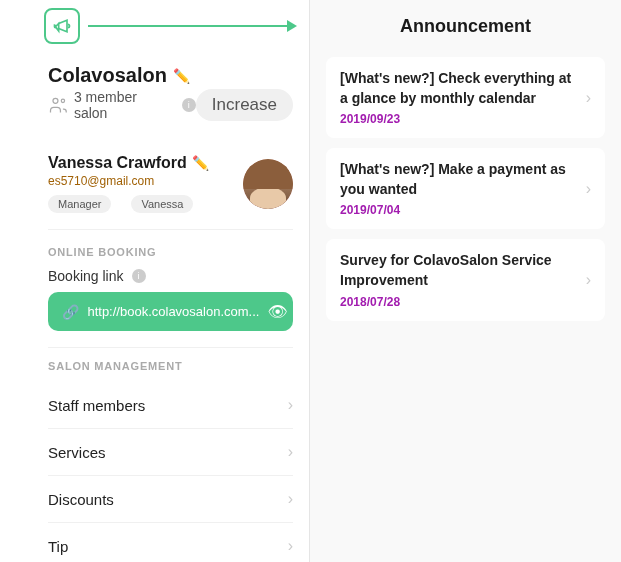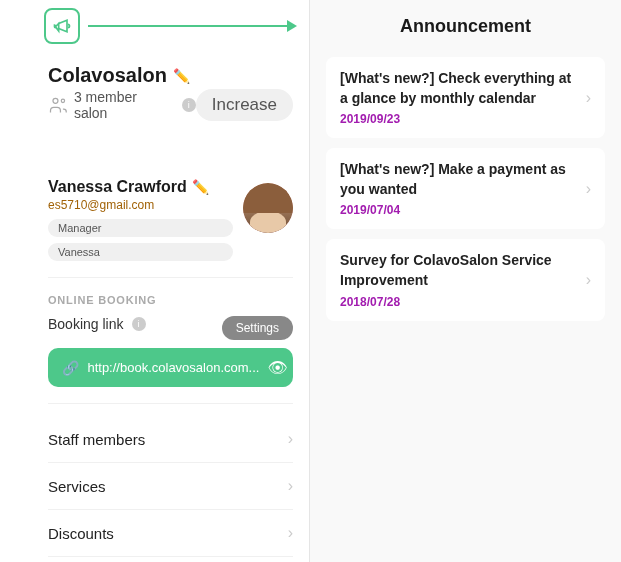--- a/index.html
+++ b/index.html
@@ -167,39 +167,37 @@
 
     .staff-info {
       flex: 1;
     }
 
     .staff-name-row {
       display: flex;
       align-items: center;
       gap: 6px;
       margin-bottom: 2px;
-      margin-top: 24px;
     }
 
     .staff-name {
       font-size: 16px;
       font-weight: 600;
       color: #1a1a1a;
     }
 
     .staff-email {
       font-size: 12px;
       color: #a16207;
       margin-bottom: 7px;
     }
 
     .tags {
       display: flex;
-      gap: 6px;
-      flex-direction: column;
+      gap: 20px;
     }
 
     .tag {
       background: #f0f0f0;
       border-radius: 12px;
       padding: 3px 10px;
       font-size: 11px;
       color: #555;
     }
 
@@ -266,21 +264,21 @@
       font-size: 11px;
       font-weight: 600;
       color: #aaa;
       letter-spacing: 0.8px;
       text-transform: uppercase;
       margin-bottom: 10px;
     }
 
     .booking-row {
       display: flex;
-      align-items: flex-start;
+      align-items: flex-end;
       justify-content: space-between;
       margin-bottom: 8px;
     }
 
     .booking-left {
       display: flex;
       align-items: center;
       gap: 6px;
     }
 
@@ -466,32 +464,32 @@
         </div>
       </div>
     </div>
 
     <div class="section-label">ONLINE BOOKING</div>
     <div class="booking-row">
       <div class="booking-left">
         <span class="booking-label">Booking link</span>
         <span class="info-icon-small">i</span>
       </div>
-      <button class="settings-btn">Settings</button>
     </div>
     <div class="booking-link-bar">
       <span class="link-icon">🔗</span>
       <span class="link-text">http://book.colavosalon.com...</span>
       <div class="link-actions">
         <span class="link-action-icon">👁</span>
         <span class="link-action-icon">⬆</span>
       </div>
     </div>
 
     <div class="management-section">
+      <div class="section-label">SALON MANAGEMENT</div>
       <div class="menu-item">
         <span class="menu-item-label">Staff members</span>
         <span class="chevron-right">›</span>
       </div>
       <div class="menu-item">
         <span class="menu-item-label">Services</span>
         <span class="chevron-right">›</span>
       </div>
       <div class="menu-item">
         <span class="menu-item-label">Discounts</span>

